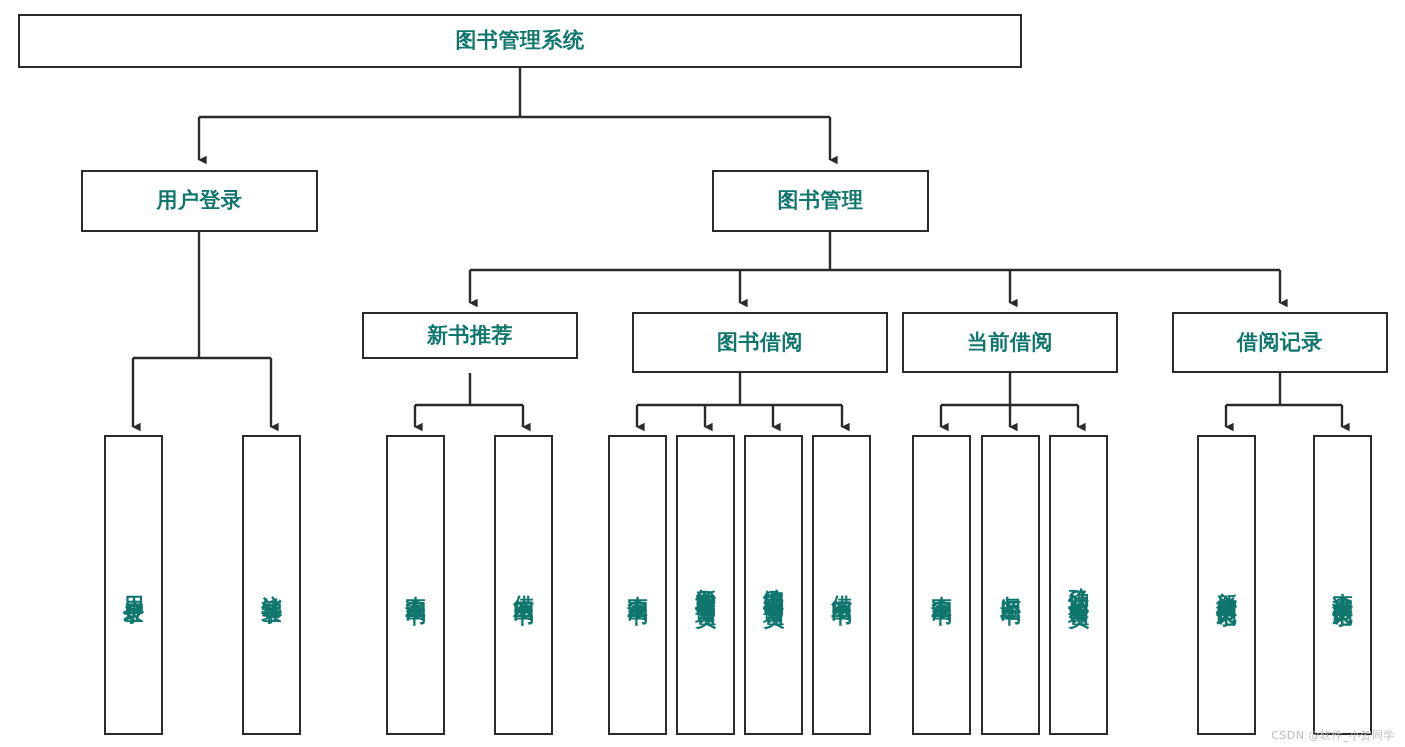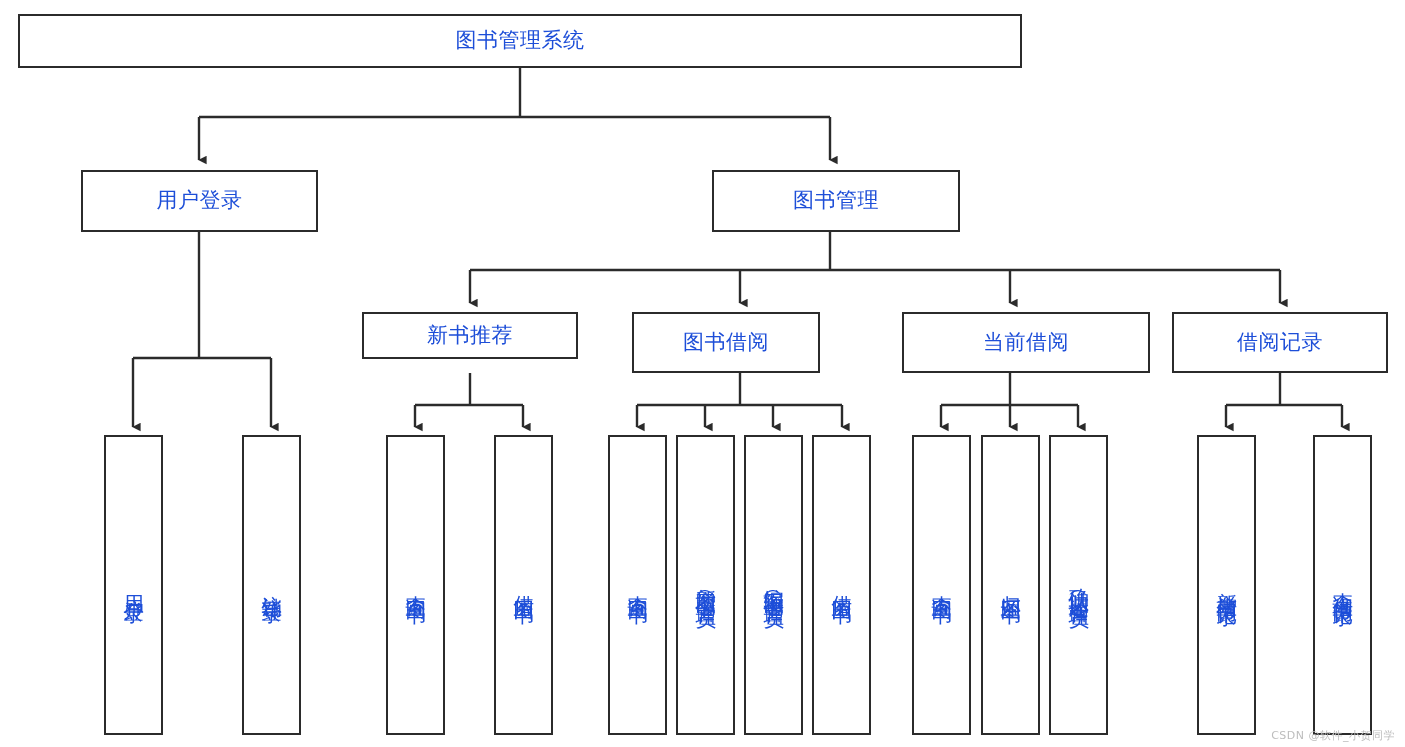--- a/index.html
+++ b/index.html
@@ -45,21 +45,22 @@
   .node.vertical {
     writing-mode: vertical-rl;
     text-orientation: upright;
     font-size: 20.5px;
     letter-spacing: 3px;
     line-height: 1.1;
     padding: 4px 0;
   }
   .node .label {
     white-space: nowrap;
-    color: #1d4ed8;
+    color: #0f766e;
+    font-weight: bold;
   }
   #watermark {
     position: absolute;
     right: 10px;
     bottom: 4px;
     font-size: 11px;
     color: #bdbdbd;
     letter-spacing: 0.5px;
     z-index: 3;
     white-space: nowrap;
@@ -124,31 +125,31 @@
     </g>
   </svg>
 
   <div class="node horizontal" style="left:18px; top:14px; width:1004px; height:54px;">
     <span class="label">图书管理系统</span>
   </div>
 
   <div class="node horizontal" style="left:81px; top:170px; width:237px; height:62px;">
     <span class="label">用户登录</span>
   </div>
-  <div class="node horizontal" style="left:712px; top:170px; width:248px; height:62px;">
+  <div class="node horizontal" style="left:712px; top:170px; width:217px; height:62px;">
     <span class="label">图书管理</span>
   </div>
 
   <div class="node horizontal" style="left:362px; top:312px; width:216px; height:47px;">
     <span class="label">新书推荐</span>
   </div>
-  <div class="node horizontal" style="left:632px; top:312px; width:188px; height:61px;">
+  <div class="node horizontal" style="left:632px; top:312px; width:256px; height:61px;">
     <span class="label">图书借阅</span>
   </div>
-  <div class="node horizontal" style="left:902px; top:312px; width:248px; height:61px;">
+  <div class="node horizontal" style="left:902px; top:312px; width:216px; height:61px;">
     <span class="label">当前借阅</span>
   </div>
   <div class="node horizontal" style="left:1172px; top:312px; width:216px; height:61px;">
     <span class="label">借阅记录</span>
   </div>
 
   <div class="node vertical" style="left:104px; top:435px; width:59px; height:300px;">
     <span class="label">用户登录</span>
   </div>
   <div class="node vertical" style="left:242px; top:435px; width:59px; height:300px;">

